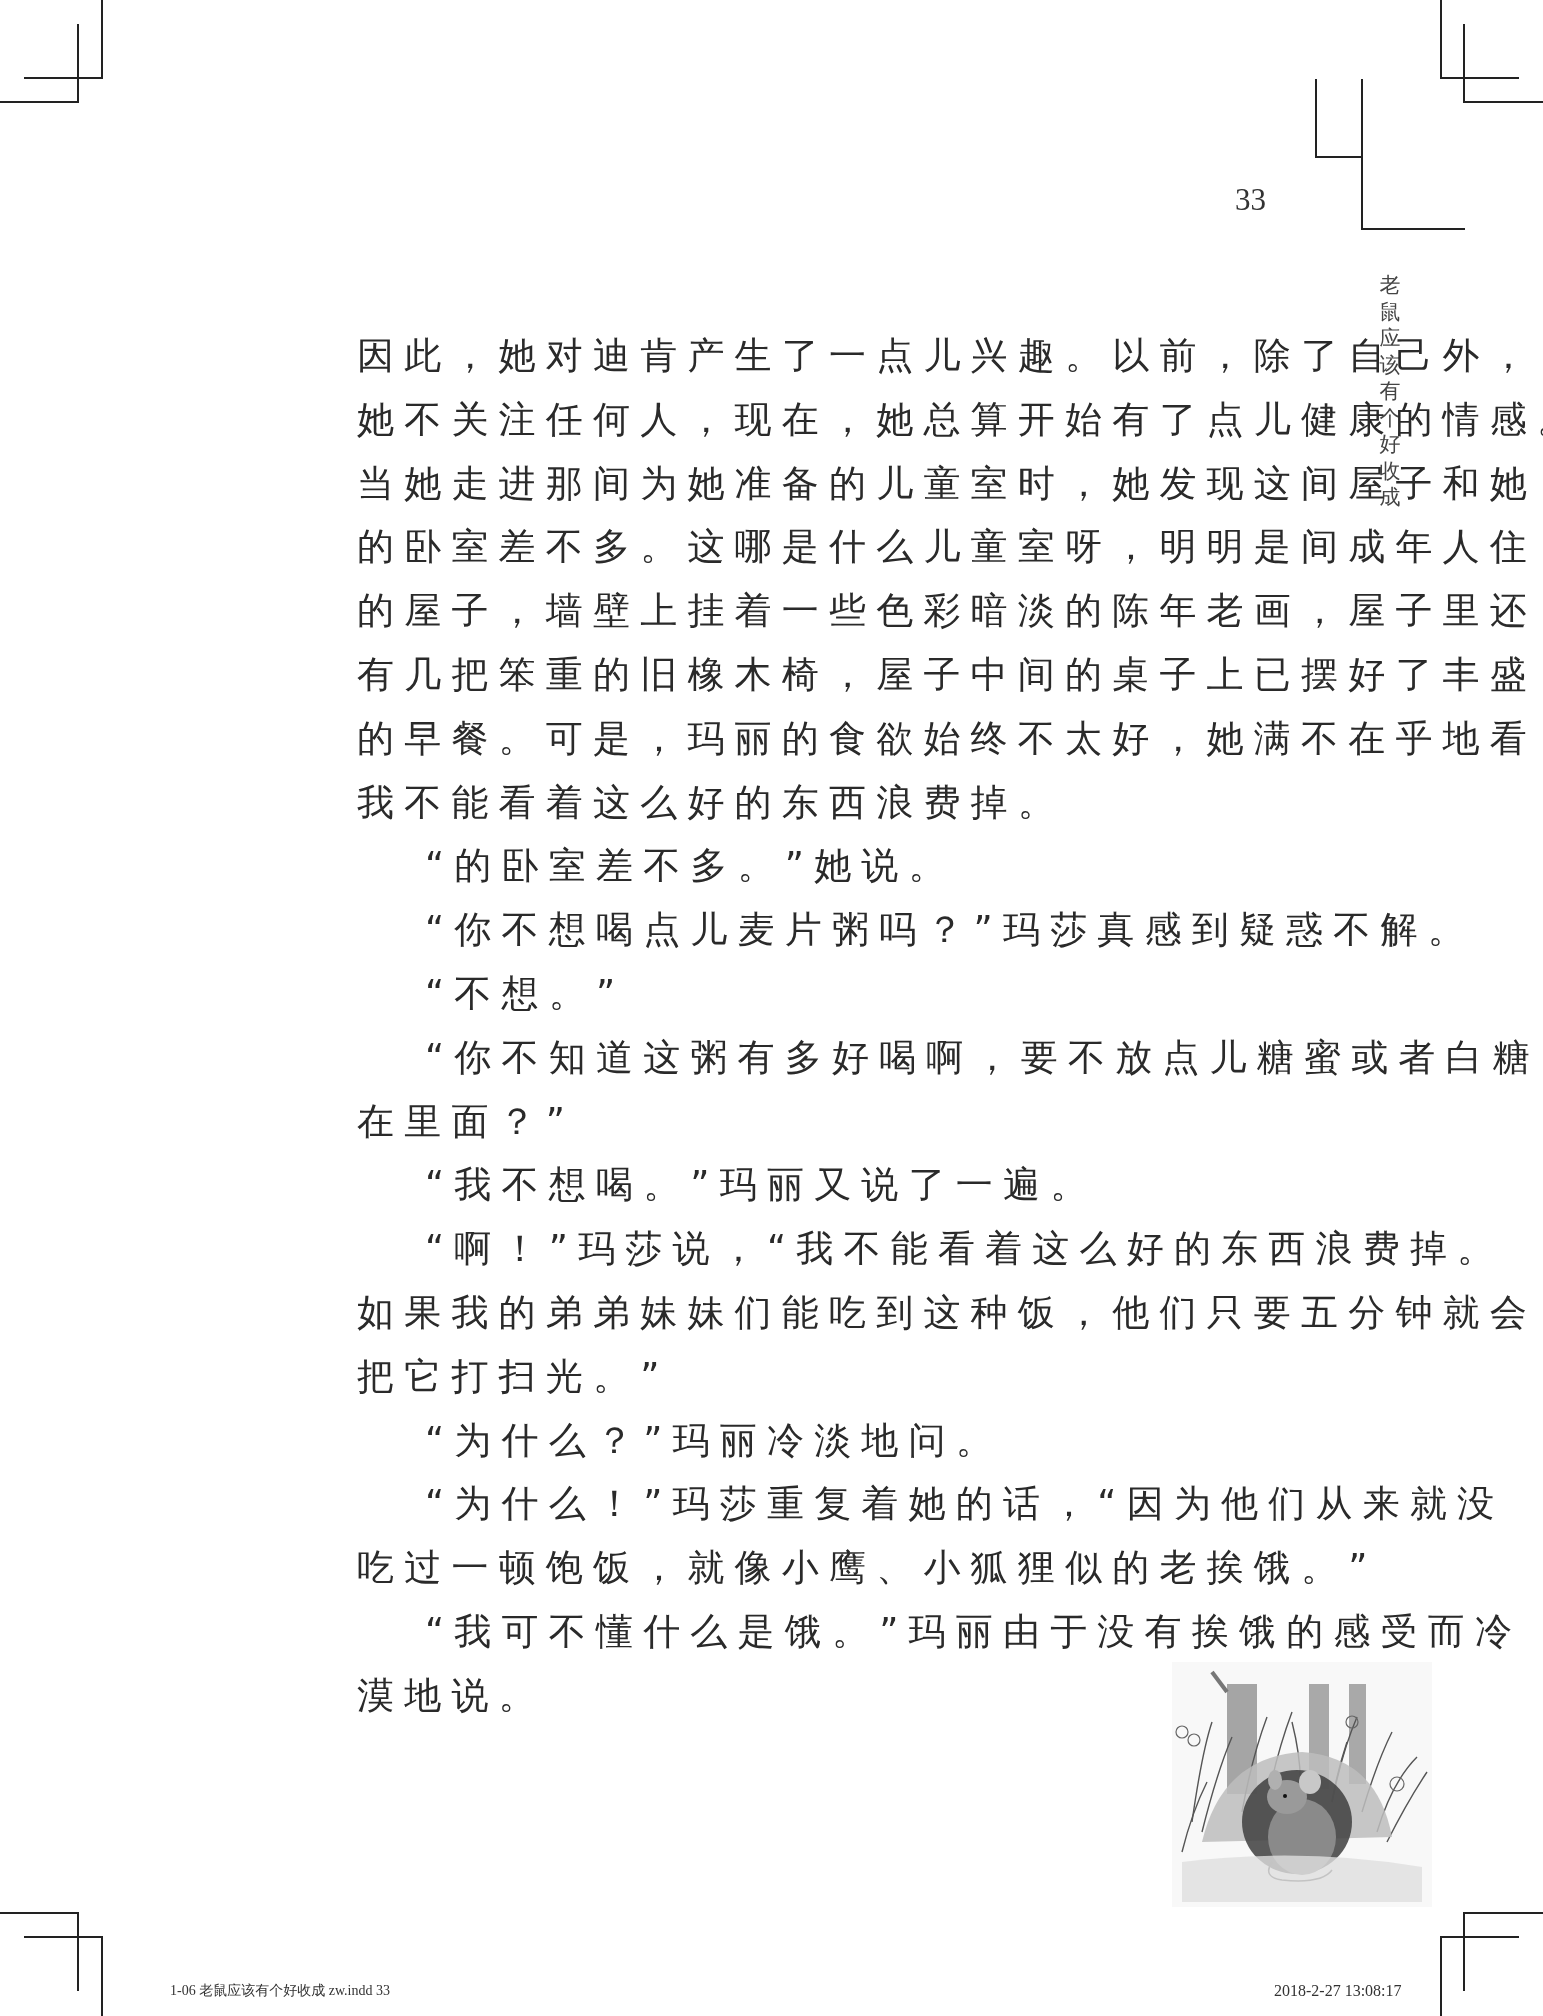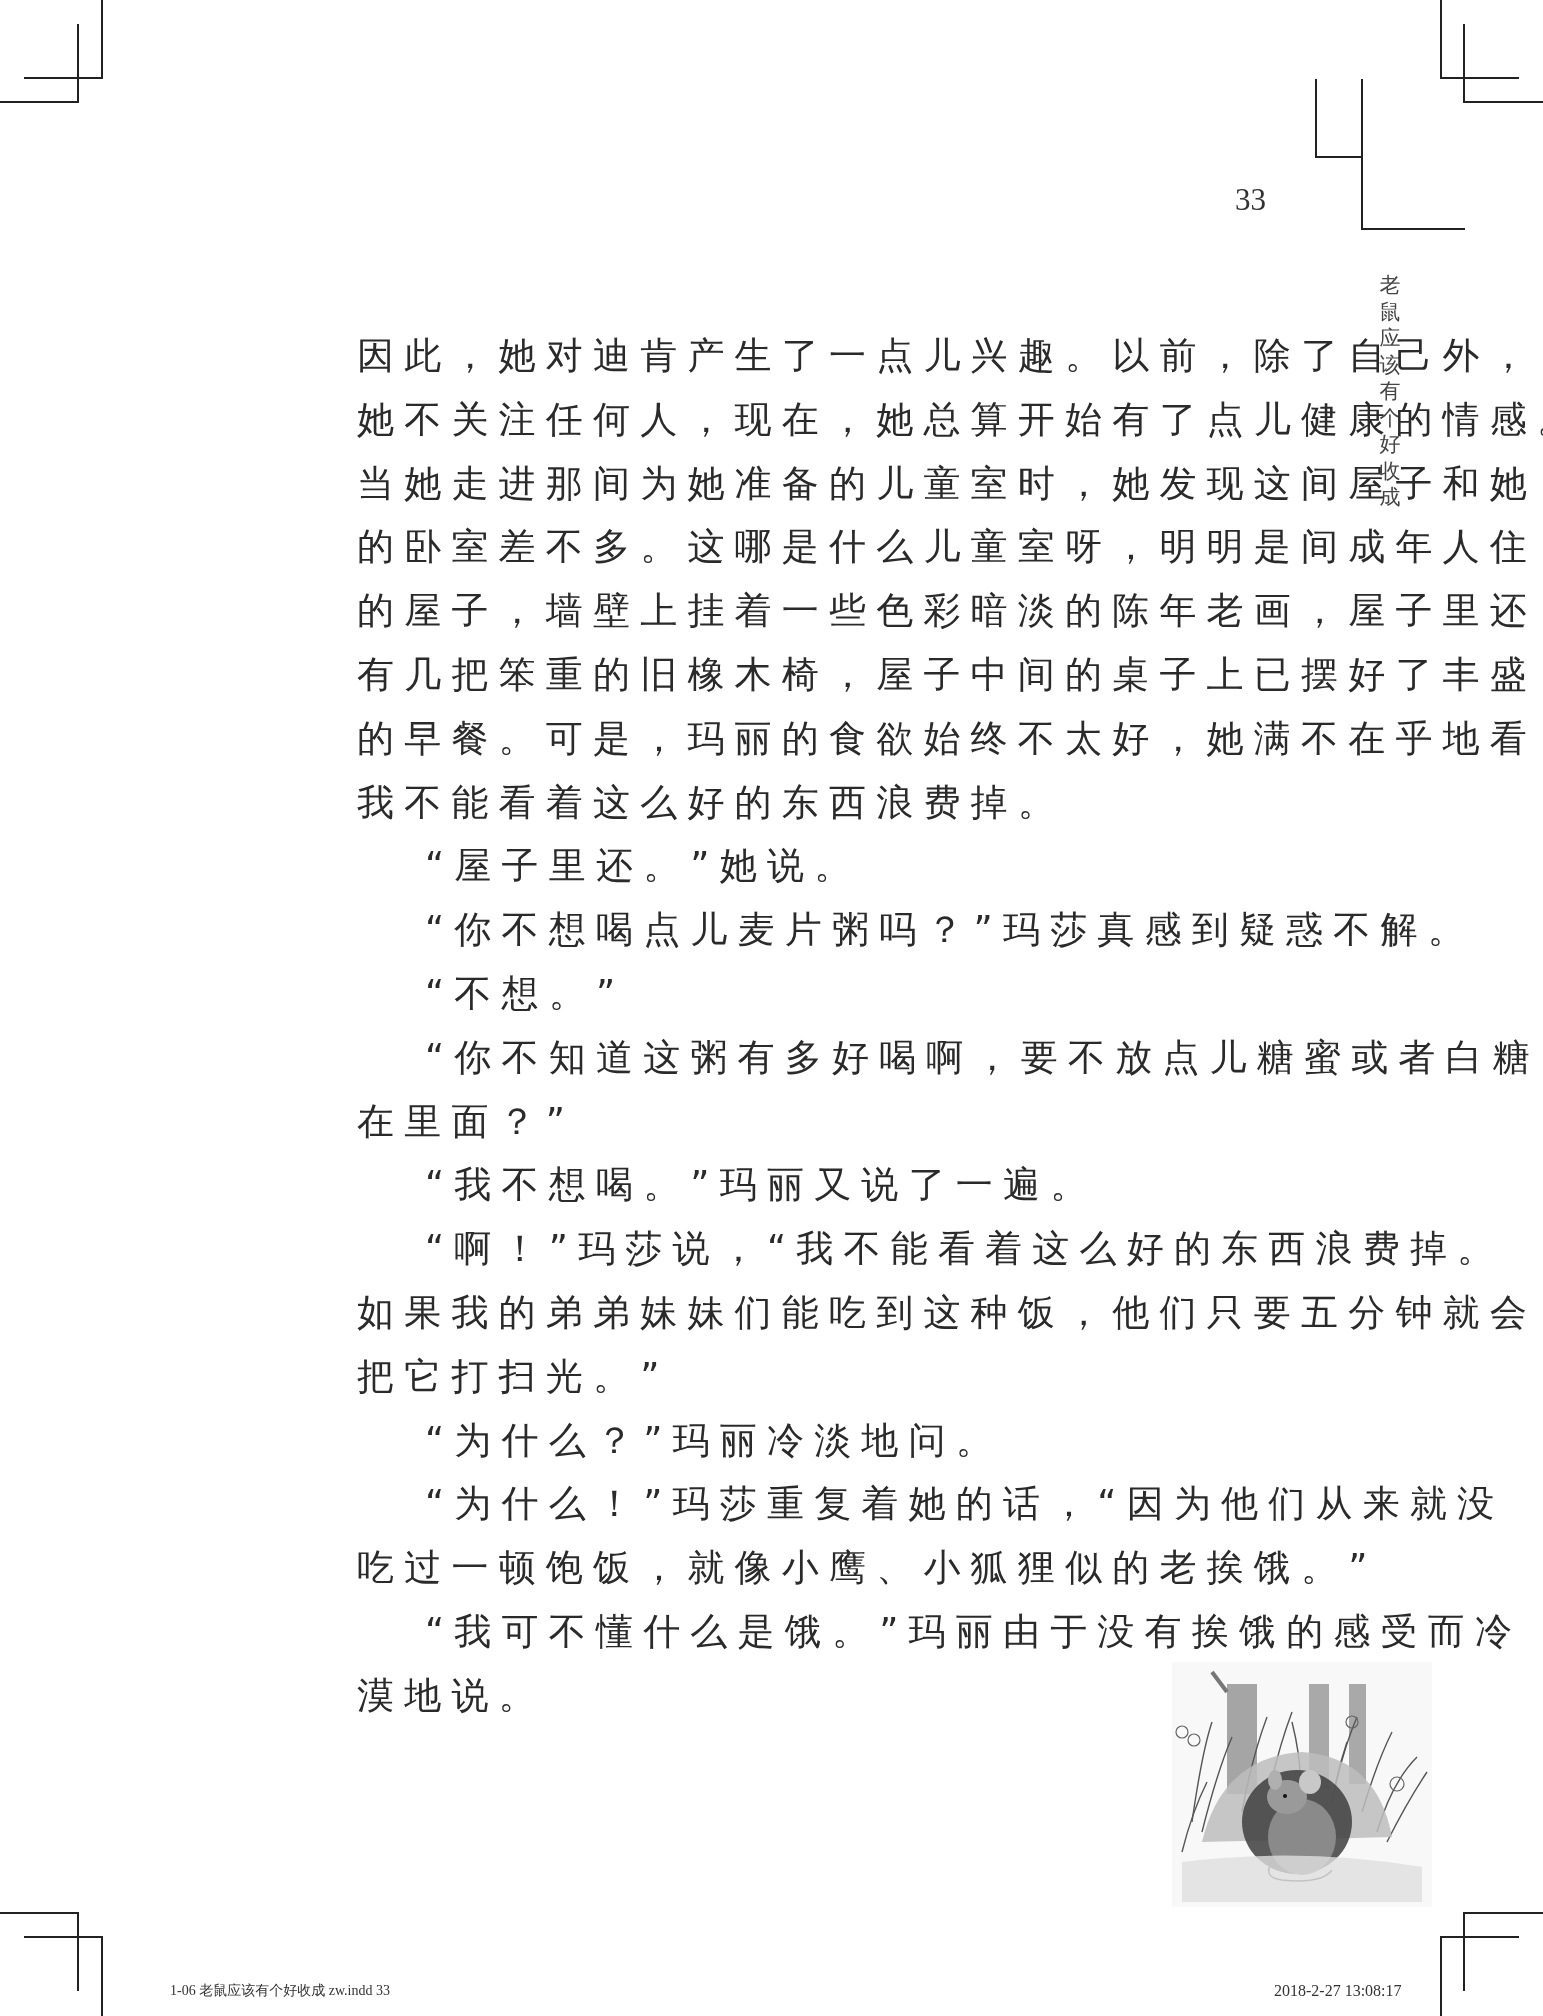--- a/index.html
+++ b/index.html
@@ -66,21 +66,21 @@
 
 <div id="body-text">
     <div class="line">因此，她对迪肯产生了一点儿兴趣。以前，除了自己外，</div>
     <div class="line">她不关注任何人，现在，她总算开始有了点儿健康的情感。</div>
     <div class="line">当她走进那间为她准备的儿童室时，她发现这间屋子和她</div>
     <div class="line">的卧室差不多。这哪是什么儿童室呀，明明是间成年人住</div>
     <div class="line">的屋子，墙壁上挂着一些色彩暗淡的陈年老画，屋子里还</div>
     <div class="line">有几把笨重的旧橡木椅，屋子中间的桌子上已摆好了丰盛</div>
     <div class="line">的早餐。可是，玛丽的食欲始终不太好，她满不在乎地看</div>
     <div class="line">我不能看着这么好的东西浪费掉。</div>
-    <div class="line indent">“屋子里还。”她说。</div>
+    <div class="line indent">“的卧室差不多。”她说。</div>
     <div class="line indent">“你不想喝点儿麦片粥吗？”玛莎真感到疑惑不解。</div>
     <div class="line indent">“不想。”</div>
     <div class="line indent">“你不知道这粥有多好喝啊，要不放点儿糖蜜或者白糖</div>
     <div class="line">在里面？”</div>
     <div class="line indent">“我不想喝。”玛丽又说了一遍。</div>
     <div class="line indent">“啊！”玛莎说，“我不能看着这么好的东西浪费掉。</div>
     <div class="line">如果我的弟弟妹妹们能吃到这种饭，他们只要五分钟就会</div>
     <div class="line">把它打扫光。”</div>
     <div class="line indent">“为什么？”玛丽冷淡地问。</div>
     <div class="line indent">“为什么！”玛莎重复着她的话，“因为他们从来就没</div>

